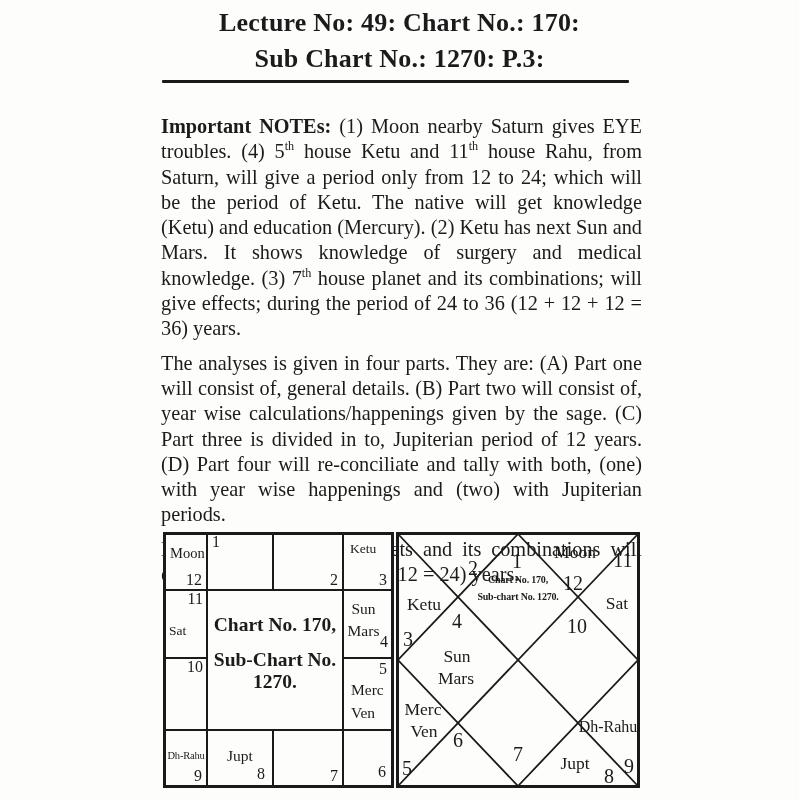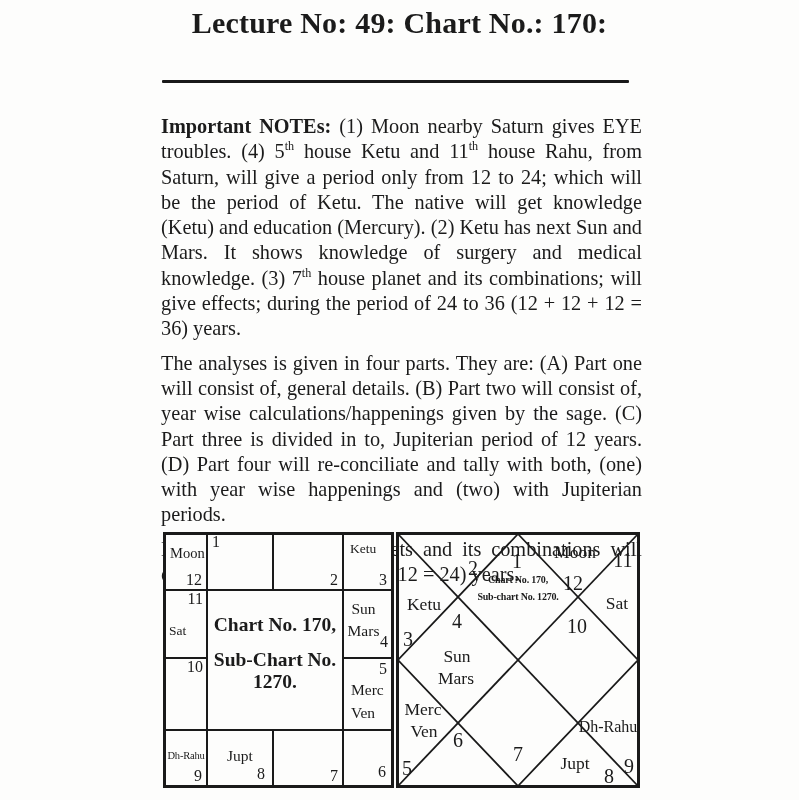--- a/index.html
+++ b/index.html
@@ -8,21 +8,21 @@
     background:#ffffff;
     font-family:"Liberation Serif", serif;
     color:#1b1b1b;
   }
   .page { position:relative; width:799px; height:800px; background:#fdfdfc; }
 
   
   .title {
     position:absolute; top:5px; left:0; width:100%;
     text-align:center; font-weight:bold;
-    font-size:30px; line-height:36px; letter-spacing:.2px;
+    font-size:26px; line-height:36px; letter-spacing:.2px;
   }
   .title-rule {
     position:absolute; top:80px; left:162px; width:467px; height:3px;
     background:#191919; border-radius:1px;
   }
 
   
   .text-block {
     position:absolute; top:106px; left:161px; width:481px;
     font-size:20.3px; line-height:25.3px; text-align:justify;
@@ -79,20 +79,21 @@
   .n-planet-sm { font-size:16px; }
   .n-center { font-size:10px; font-weight:bold; letter-spacing:-.2px; }
 </style>
 </head>
 <body>
 
 <div class="page">
 
   <div class="title">
     <div>Lecture No: 49: Chart No.: 170:</div>
+    <div>Sub Chart No.: 1270: P.3:</div>
   </div>
   <div class="title-rule"></div>
 
   <div class="text-block">
     <p><span class="lead">Important NOTEs:</span><span> (1) Moon nearby Saturn gives EYE troubles. (4) 5</span><sup>th</sup><span> house Ketu and 11</span><sup>th</sup><span> house Rahu, from Saturn, will give a period only from 12 to 24; which will be the period of Ketu. The native will get knowledge (Ketu) and education (Mercury). (2) Ketu has next Sun and Mars. It shows knowledge of surgery and medical knowledge. (3) 7</span><sup>th</sup><span> house planet and its combinations; will give effects; during the period of 24 to 36 (12 + 12 + 12 = 36) years.</span></p>
 
     <p>The analyses is given in four parts. They are: (A) Part one will consist of, general details. (B) Part two will consist of, year wise calculations/happenings given by the sage. (C) Part three is divided in to, Jupiterian period of 12 years. (D) Part four will re-conciliate and tally with both, (one) with year wise happenings and (two) with Jupiterian periods.</p>
 
     <p class="last"><span>NOTE: (A) 7</span><sup>th</sup><span> house planets and its combinations will enjoy, the period of 24 (12 + 12 = 24) years.</span></p>
   </div>

